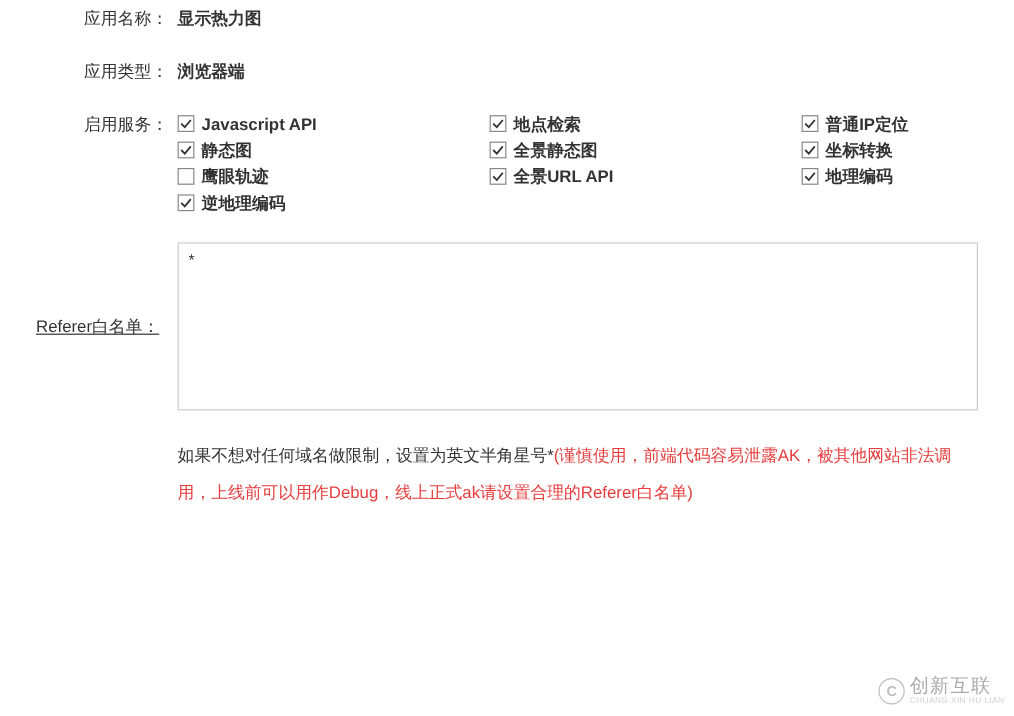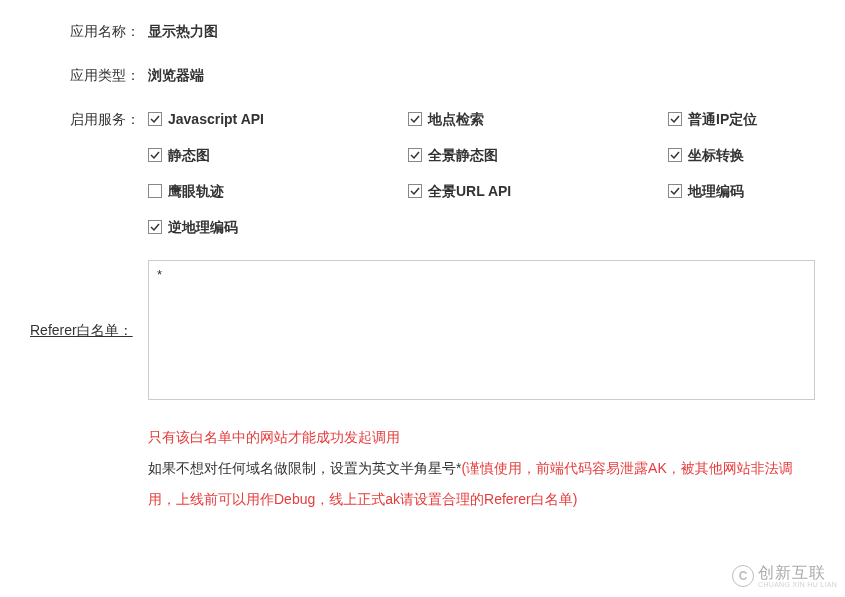--- a/index.html
+++ b/index.html
@@ -7,21 +7,21 @@
       font-family: "Microsoft YaHei", "PingFang SC", sans-serif;
       font-size: 14px;
       color: #333;
       background: #fff;
       width: 845px;
       height: 597px;
       position: relative;
       overflow: hidden;
     }
     .form-container {
-      padding: 20px 30px;
+      padding: 4px 30px;
     }
     .form-row {
       display: flex;
       align-items: flex-start;
       margin-bottom: 22px;
     }
     .form-label {
       width: 110px;
       text-align: right;
       color: #333;
@@ -35,21 +35,20 @@
       font-weight: bold;
     }
     .services-row .form-value {
       display: flex;
       flex-direction: column;
       gap: 14px;
     }
     .checkbox-grid {
       display: grid;
       grid-template-columns: 260px 260px auto;
-      row-gap: 14px;
     }
     .checkbox-item {
       display: flex;
       align-items: center;
       gap: 6px;
     }
     .checkbox-box {
       width: 14px;
       height: 14px;
       border: 1px solid #888;
@@ -216,21 +215,20 @@
         </div>
     </div>
   </div>
 
   <div class="form-row referer-row">
     <div class="form-label">Referer白名单：</div>
     <textarea class="textarea-box" style="">*</textarea>
   </div>
 
   <div class="hint-block">
-    <div class="hint-red">只有该白名单中的网站才能成功发起调用</div>
     <div>
       <span class="hint-black">如果不想对任何域名做限制，设置为英文半角星号*</span><span class="hint-red">(谨慎使用，前端代码容易泄露AK，被其他网站非法调用，上线前可以用作Debug，线上正式ak请设置合理的Referer白名单)</span>
     </div>
   </div>
 
 </div>
 
 <div class="watermark">
   <div class="watermark-logo">C</div>
   <div class="watermark-text">

